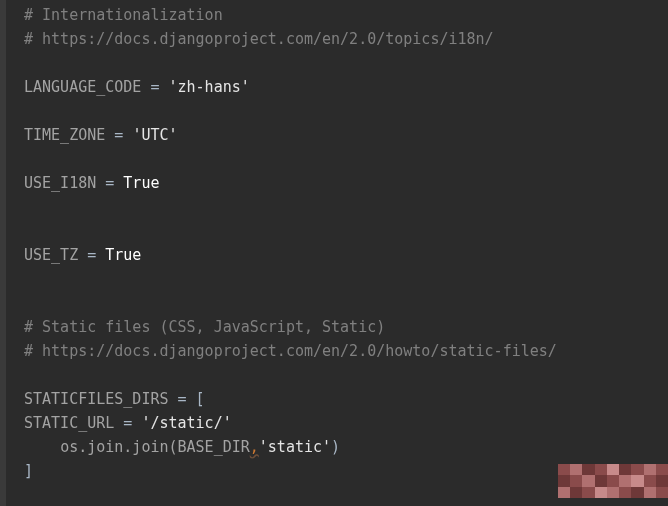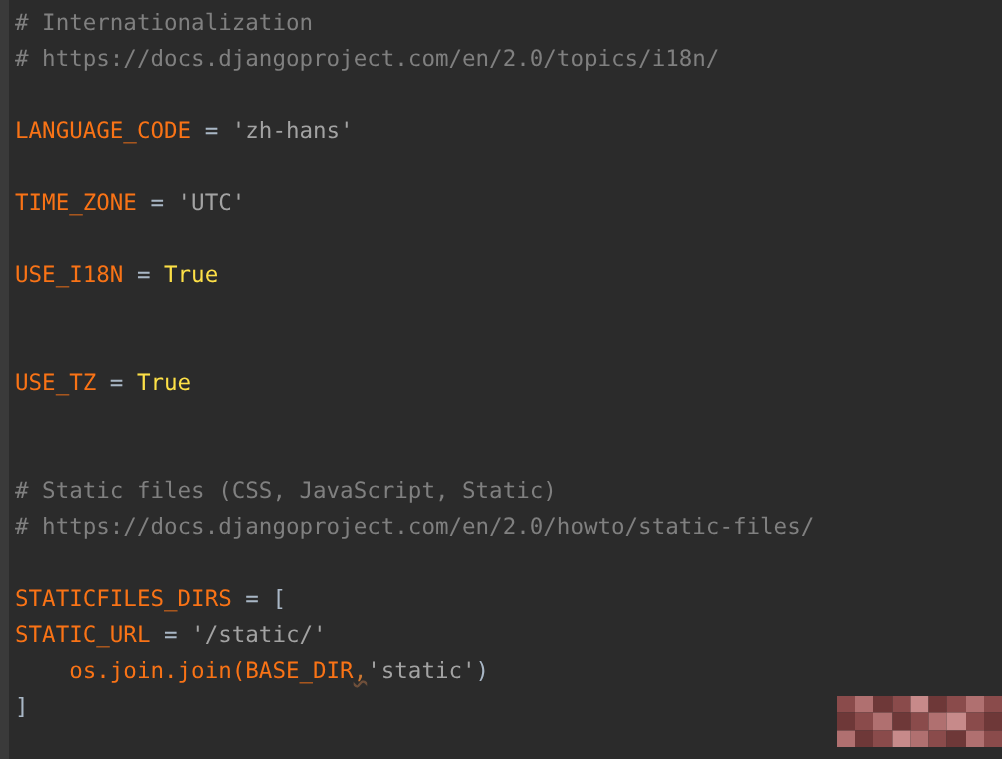--- a/index.html
+++ b/index.html
@@ -12,31 +12,31 @@
     font-size: 15px;
     line-height: 1.6;
     overflow: hidden;
   }
   .editor {
     position: relative;
     width: 668px;
     height: 506px;
     box-sizing: border-box;
     border-left: 6px solid #3a3a3a;
-    padding: 3px 0 0 4px;
+    padding: 3px 0 0 18px;
   }
   .editor .line {
     white-space: pre;
     height: 24px;
   }
   .tok-comment { color: #808080; }
-  .tok-ident   { color: #f97316; }
+  .tok-ident   { color: #a3a3a3; }
   .tok-op      { color: #a9b7c6; }
-  .tok-string  { color: #a3a3a3; }
-  .tok-keyword { color: #fde047; }
+  .tok-string  { color: #e5e5e5; }
+  .tok-keyword { color: #ffffff; }
   .tok-punct   { color: #a9b7c6; }
   .tok-typo    { color: #cc7832; text-decoration: underline wavy #6e4f3a; text-decoration-skip-ink: none; }
   .pixelated {
     position: absolute;
     right: 0;
     bottom: 8px;
     width: 110px;
     height: 34px;
     display: grid;
     grid-template-columns: repeat(9, 1fr);

